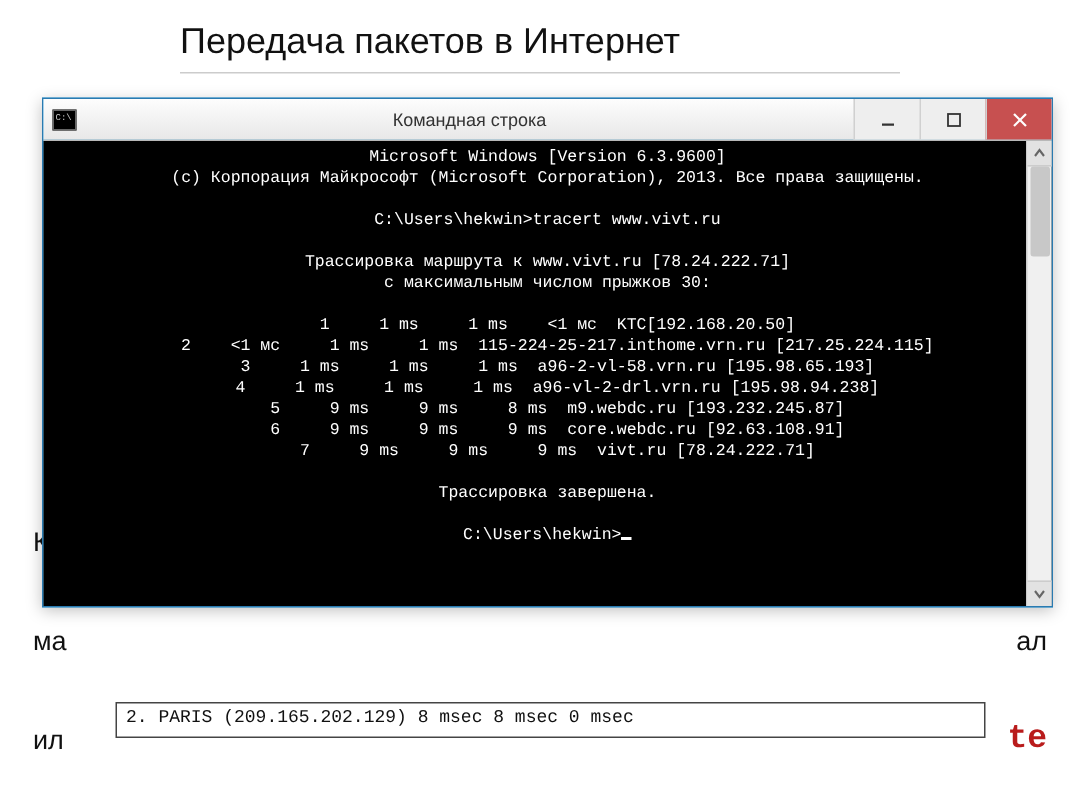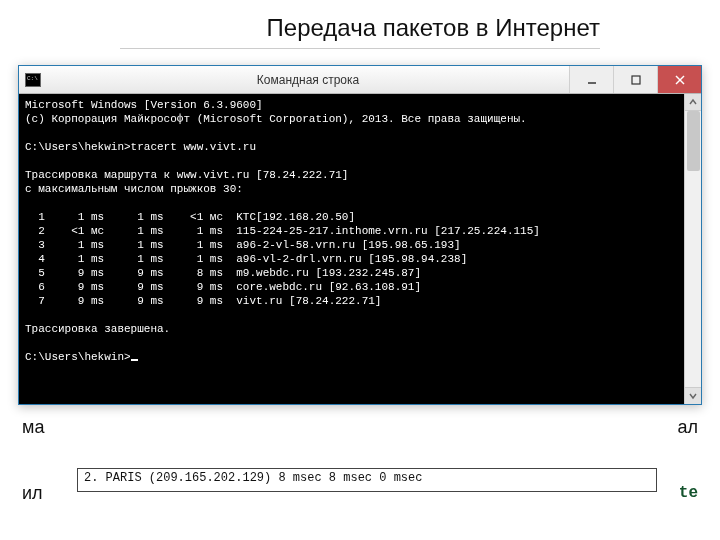--- a/index.html
+++ b/index.html
@@ -5,58 +5,58 @@
   * { box-sizing: border-box; margin: 0; padding: 0; }
   body {
     width: 720px;
     height: 540px;
     background: #fff;
     font-family: Arial, sans-serif;
     position: relative;
     overflow: hidden;
   }
   .slide-title {
-    text-align: right;
+    text-align: left;
     font-size: 24px;
     font-weight: normal;
     color: #111;
     padding: 14px 0 6px;
     border-bottom: 1px solid #ccc;
     margin: 0 120px;
   }
   .bg-text {
     position: absolute;
     left: 22px;
     right: 22px;
     bottom: 14px;
     font-size: 18px;
     line-height: 22px;
     color: #111;
     z-index: 0;
     white-space: pre-wrap;
   }
-  .bg-text .cmd { color: #14532d; font-family: 'Courier New', monospace; font-weight: bold; font-size: 16px; }
+  .bg-text .cmd { color: #b91c1c; font-family: 'Courier New', monospace; font-weight: bold; font-size: 22px; }
   .bg-terminal {
     position: absolute;
     left: 45px;
     bottom: 48px;
     width: 580px;
     background: #fff;
     border: 1px solid #444;
     font-family: 'Courier New', monospace;
     font-size: 12px;
     color: #111;
     padding: 2px 6px 6px;
     z-index: 1;
     margin-left: 32px;
   }
   .cmd-window {
     position: absolute;
     top: 65px;
-    left: 18px;
+    left: 28px;
     right: 18px;
     height: 340px;
     border: 1px solid #2a7ab0;
     background: #7dd3fc;
     z-index: 2;
     display: flex;
     flex-direction: column;
     box-shadow: 0 2px 10px rgba(0,0,0,.25);
   }
   .titlebar {
@@ -100,20 +100,21 @@
     flex: 1;
     background: #000;
     color: #fff;
     font-family: 'Lucida Console','Courier New',monospace;
     font-size: 11px;
     line-height: 14px;
     padding: 4px 6px;
     white-space: pre;
     overflow: hidden;
     position: relative;
+    text-align: center;
   }
   .console-body .cursor {
     display: inline-block;
     width: 7px; height: 2px;
     background: #fff;
     vertical-align: -1px;
   }
   .scrollbar {
     position: absolute;
     top: 28px; right: 0; bottom: 0;

